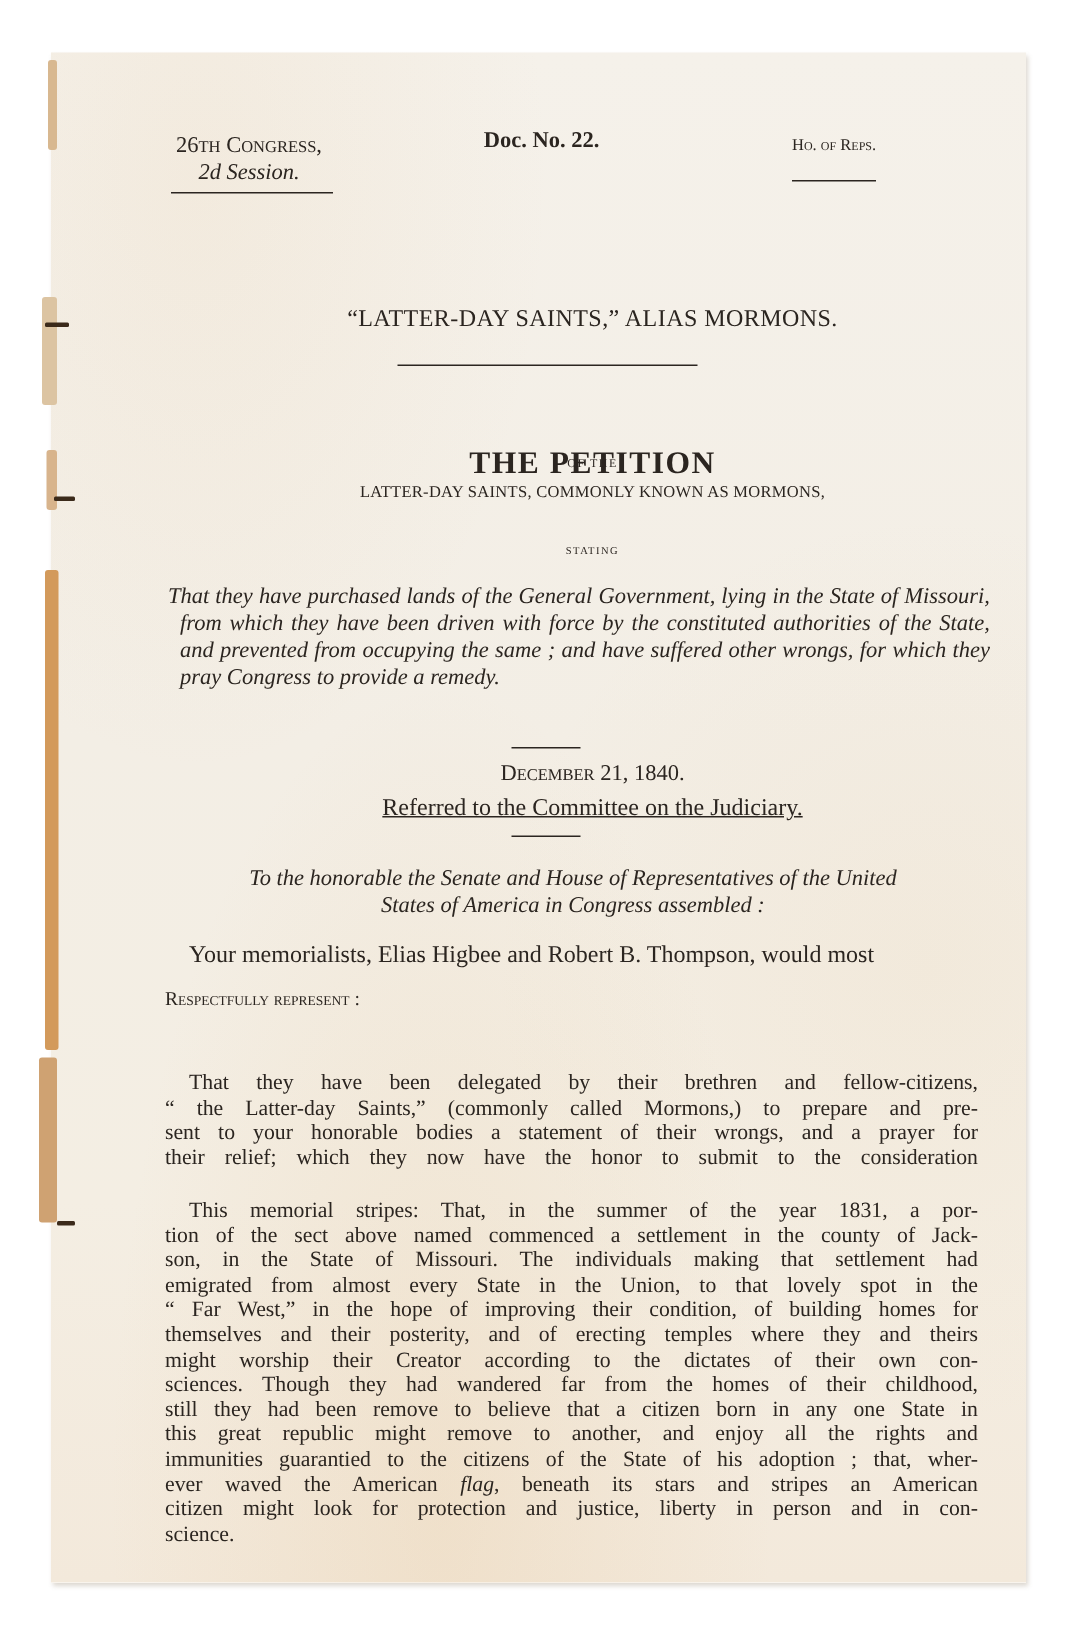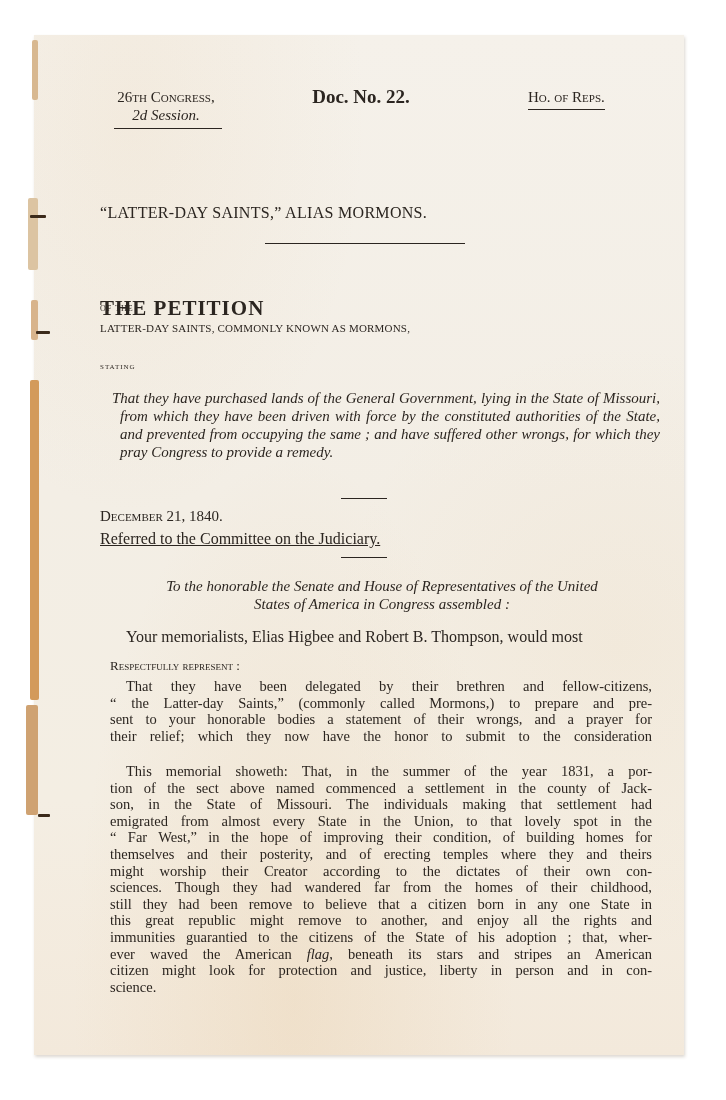--- a/index.html
+++ b/index.html
@@ -81,37 +81,37 @@
       top: 40px;
       width: 108px;
       border-top: 1px solid #2b2520;
     }
     .docno {
       position: absolute;
       left: 0;
       width: 726px;
       top: -2px;
       text-align: center;
-      font-size: 19px;
+      font-size: 15px;
       font-weight: bold;
       padding-left: 24px;
       box-sizing: border-box;
     }
     .docno-inner { display: inline-block; margin-left: -28px; }
     .house {
       position: absolute;
       left: 528px;
       top: 0;
-      font-size: 15px;
-      line-height: 18px;
-      padding-bottom: 3px;
+      font-size: 11px;
+      line-height: 18px;
+      padding-bottom: 14px;
       border-bottom: 1.5px solid #2b2520;
     }
 
-    .center { position: absolute; left: 100px; width: 566px; text-align: left; }
+    .center { position: absolute; left: 112px; width: 566px; text-align: center; }
     .title-alias { top: 204px; font-size: 16px; letter-spacing: 0.3px; }
     .rule { position: absolute; border-top: 1.5px solid #2b2520; }
     .rule.r1 { left: 265px; top: 243px; width: 200px; }
     .petition { top: 259px; font-size: 21px; font-weight: bold; letter-spacing: 1px; margin-top: 37px; }
     .ofthe { top: 304px; font-size: 8px; letter-spacing: 1px; }
     .lds { top: 322px; font-size: 11px; letter-spacing: 0.2px; }
     .stating { top: 363px; font-size: 7px; letter-spacing: 1px; }
 
     .summary {
       position: absolute;
@@ -157,20 +157,21 @@
       font-size: 13px;
     }
 
     .body-text {
       position: absolute;
       left: 110px;
       width: 542px;
       font-size: 14.5px;
       line-height: 16.6px;
       text-align: justify;
+      margin-top: 36px;
     }
     .body-text .line {
       display: block;
       text-align: justify;
       text-align-last: justify;
       white-space: nowrap;
     }
     .body-text .line.last { text-align-last: left; }
     .body-text .line.indent { padding-left: 16px; }
     .p1 { top: 678px; }
@@ -228,21 +229,21 @@
 <div class="respectfully sc">Respectfully represent :</div>
 
 <div class="body-text p1">
   <span class="line indent">That they have been delegated by their brethren and fellow-citizens,</span>
   <span class="line">“ the Latter-day Saints,” (commonly called Mormons,) to prepare and pre-</span>
   <span class="line">sent to your honorable bodies a statement of their wrongs, and a prayer for</span>
   <span class="line">their relief; which they now have the honor to submit to the consideration</span>
 </div>
 
 <div class="body-text p2">
-  <span class="line indent">This memorial showeth: That, in the summer of the year 1831, a por-</span>
+  <span class="line indent">This memorial stripes: That, in the summer of the year 1831, a por-</span>
   <span class="line">tion of the sect above named commenced a settlement in the county of Jack-</span>
   <span class="line">son, in the State of Missouri.   The individuals making that settlement had</span>
   <span class="line">emigrated from almost every State in the Union, to that lovely spot in the</span>
   <span class="line">“ Far West,” in the hope of improving their condition, of building homes for</span>
   <span class="line">themselves and their posterity, and of erecting temples where they and theirs</span>
   <span class="line">might worship their Creator according to the dictates of their own con-</span>
   <span class="line">sciences. Though they had wandered far from the homes of their childhood,</span>
   <span class="line">still they had been remove to believe that a citizen born in any one State in</span>
   <span class="line">this great republic might remove to another, and enjoy all the rights and</span>
   <span class="line">immunities guarantied to the citizens of the State of his adoption ; that, wher-</span>

